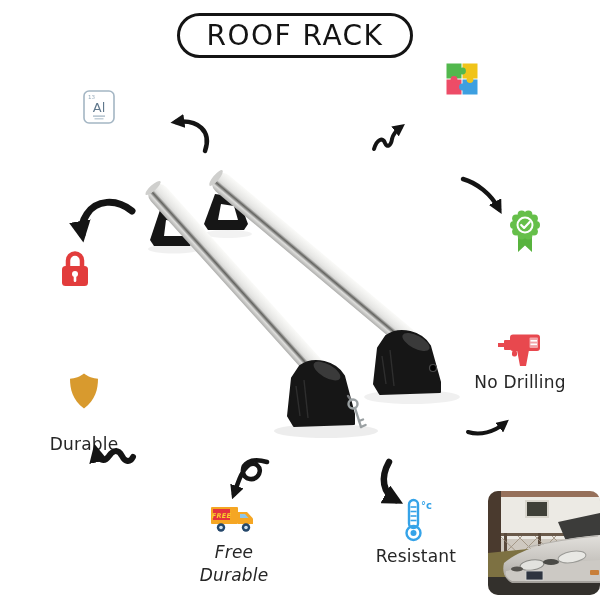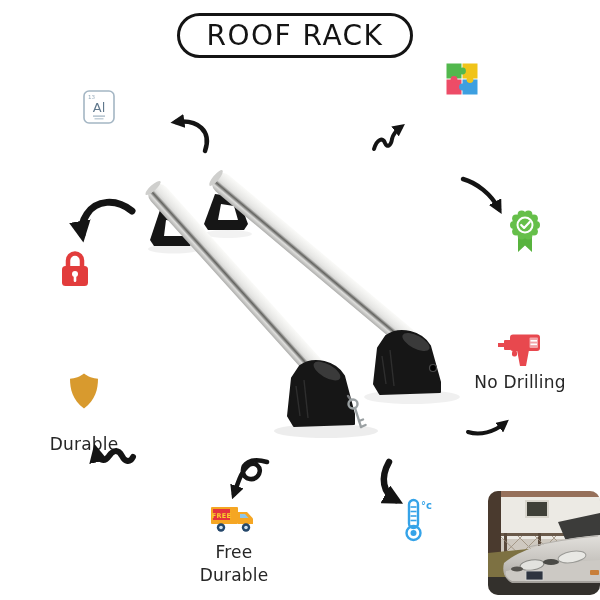--- a/index.html
+++ b/index.html
@@ -13,21 +13,21 @@
   .feature{position:absolute;display:flex;flex-direction:column;align-items:center;text-align:left;}
   .feature .icon{display:block;margin-bottom:3px;}
   .feature .label{font-size:17px;line-height:23px;letter-spacing:.2px;color:#262626;white-space:nowrap;}
 
   .f-fitment{left:392px;top:62px;width:140px;}
   .f-aluminium{left:18px;top:88px;width:162px;}
   .f-lockable{left:15px;top:247px;width:120px;}
   .f-durable{left:24px;top:372px;width:120px;gap:20px;}
   .f-tuv{left:454px;top:208px;width:142px;}
   .f-drill{left:450px;top:328px;width:140px;}
-  .f-shipping{left:164px;top:500px;width:140px;}
+  .f-shipping{left:164px;top:500px;width:140px;font-style:italic;}
   .f-temp{left:346px;top:498px;width:140px;}
 
   .arrows{position:absolute;left:0;top:0;width:600px;height:600px;pointer-events:none;}
   .product{position:absolute;left:130px;top:150px;width:340px;height:300px;}
   .car-photo{position:absolute;left:488px;top:491px;width:112px;height:104px;border-radius:10px;overflow:hidden;}
   .car-photo svg{display:block;}
 </style>
 </head>
 <body>
 
@@ -135,20 +135,21 @@
       <g stroke="#35a3e8" stroke-width="1.6">
         <line x1="11.5" y1="9" x2="17.5" y2="9"></line>
           <line x1="11.5" y1="13.5" x2="17.5" y2="13.5"></line>
         <line x1="11.5" y1="18" x2="17.5" y2="18"></line>
           <line x1="11.5" y1="22.5" x2="17.5" y2="22.5"></line>
       </g>
       <circle cx="14.5" cy="35" r="7" fill="none" stroke="#35a3e8" stroke-width="2.4"></circle>
       <circle cx="14.5" cy="35" r="3" fill="#35a3e8"></circle>
       <text x="22" y="11" font-size="10" font-weight="bold" fill="#35a3e8">°c</text>
     </svg>
+    <div class="label">Resistant</div>
   </div>
 
   <svg class="product" viewBox="0 0 340 300">
     <defs>
       <linearGradient id="barGrad" x1="0" y1="0" x2="0" y2="1">
         <stop offset="0" stop-color="#fafaf8"></stop>
           <stop offset="0.2" stop-color="#f1f1ef"></stop>
         <stop offset="0.42" stop-color="#e6e6e4"></stop>
           <stop offset="0.54" stop-color="#d8d8d6"></stop>
         <stop offset="0.6" stop-color="#9c9c9a"></stop>

